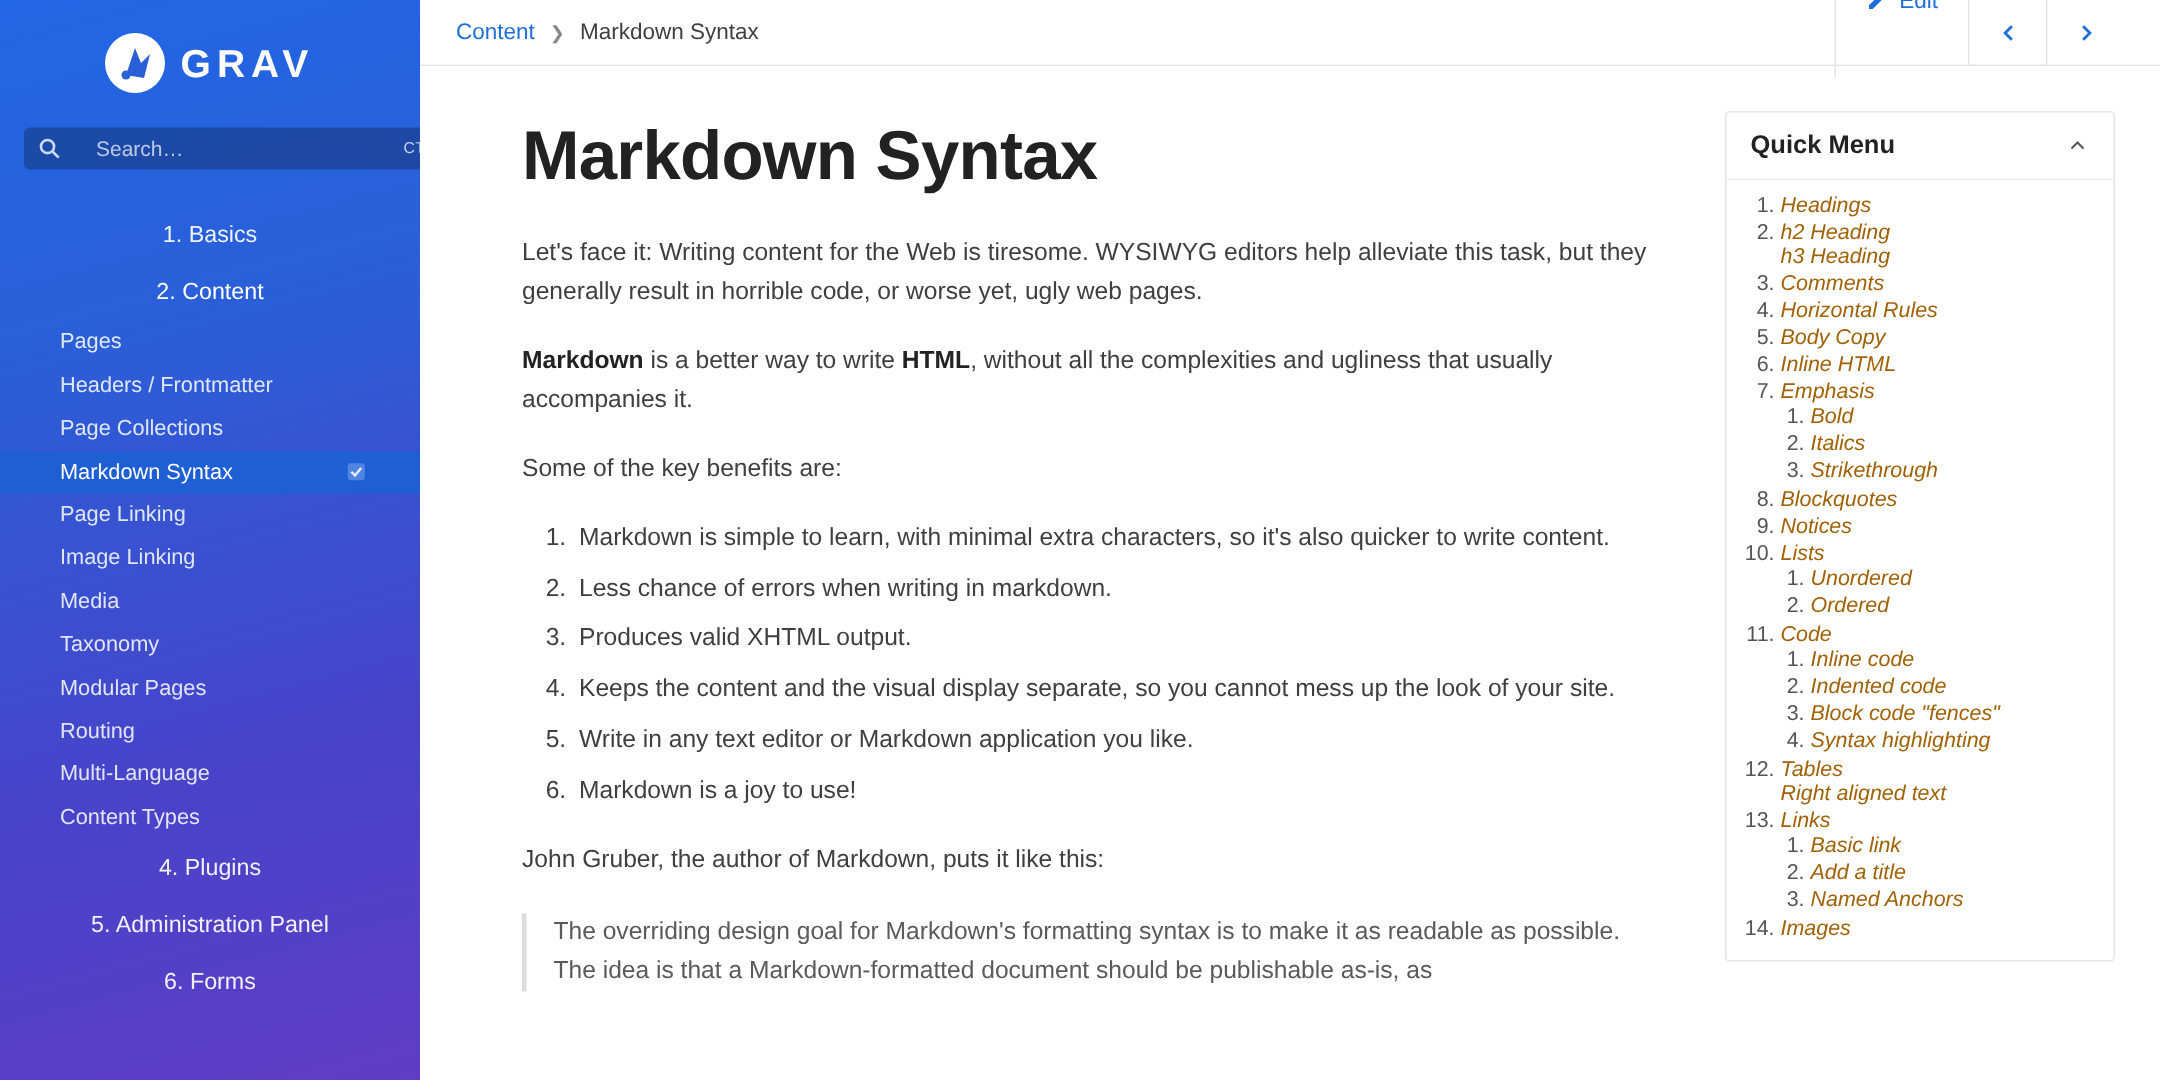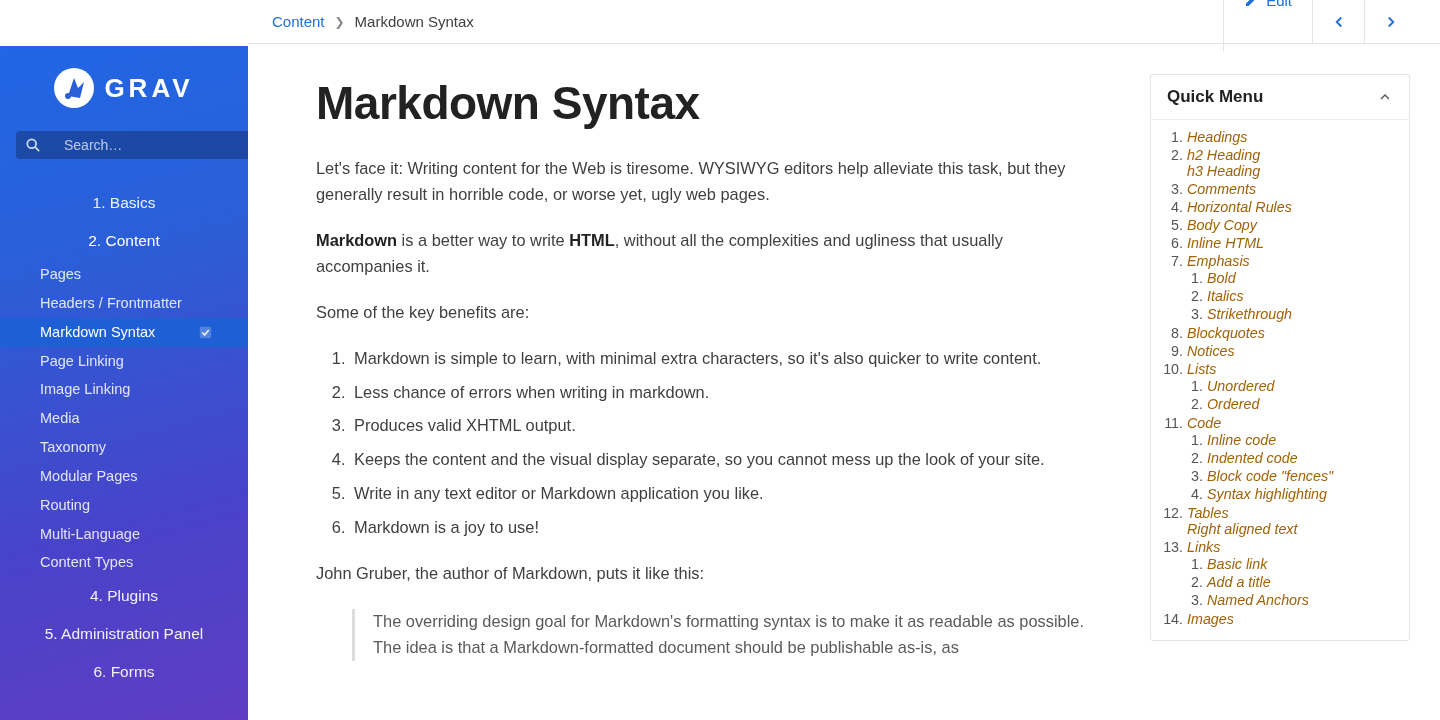--- a/index.html
+++ b/index.html
@@ -1,20 +1,20 @@
 <!DOCTYPE html>
 <html><head>
 <meta charset="utf-8">
 <style>
 * { margin: 0; padding: 0; box-sizing: border-box; }
 body { font-family: -apple-system, BlinkMacSystemFont, "Segoe UI", Helvetica, Arial, sans-serif; font-size: 15px; color: #404040; overflow: hidden; }
 .app { display: flex; width: 1440px; height: 720px; }
 
 
-.sidebar { width: 248px; background: linear-gradient(165deg, #2166e5 0%, #2a5fd8 30%, #4843c9 70%, #5f3dc4 100%); color: #fff; display: flex; flex-direction: column; margin-top: 46px; }
+.sidebar { width: 280px; background: linear-gradient(165deg, #2166e5 0%, #2a5fd8 30%, #4843c9 70%, #5f3dc4 100%); color: #fff; display: flex; flex-direction: column; }
 .logo-area { padding: 22px 20px 14px; display: flex; align-items: center; justify-content: center; }
 .logo { display: flex; align-items: center; gap: 10px; }
 .logo-icon { width: 40px; height: 40px; }
 .logo-text { font-size: 26px; font-weight: 700; letter-spacing: 4px; color: #fff; }
 .search-row { display: flex; align-items: center; padding: 8px 16px 14px; gap: 8px; }
 .search-box { flex: 1; display: flex; align-items: center; background: rgba(0,0,0,0.25); border-radius: 4px; padding: 6px 10px; gap: 24px; }
 .search-icon { width: 14px; height: 14px; fill: #cdd9f5; }
 .search-input { flex: 1; background: transparent; border: none; color: #fff; font-size: 14px; outline: none; }
 .search-input::placeholder { color: rgba(255,255,255,0.7); }
 .kbd-hint { font-size: 10.5px; color: rgba(255,255,255,0.75); white-space: nowrap; letter-spacing: 0.3px; }
@@ -41,21 +41,21 @@
 .nav-arrow { display: flex; align-items: center; justify-content: center; width: 52px; height: 44px; border-left: 1px solid #e5e5e5; cursor: pointer; }
 .nav-arrow svg { width: 18px; height: 18px; stroke: #1f6fd8; fill: none; stroke-width: 2.5; }
 
 .content-row { flex: 1; display: flex; min-height: 0; }
 .article { flex: 1; padding: 32px 50px 20px 68px; overflow-y: auto; min-width: 0; }
 .article h1 { font-size: 46px; font-weight: 700; color: #222; margin-bottom: 26px; letter-spacing: -0.5px; }
 .article p { font-size: 16.4px; line-height: 1.58; color: #3f3f3f; margin-bottom: 20px; }
 .article strong { font-weight: 700; color: #222; }
 .article ol { padding-left: 34px; margin-bottom: 20px; }
 .article ol li { font-size: 16.4px; line-height: 1.58; color: #3f3f3f; margin-bottom: 8px; padding-left: 4px; }
-.article .blockquote { border-left: 3px solid #ddd; padding: 0 0 0 18px; color: #5a5a5a; font-size: 16.4px; line-height: 1.58; margin-top: 22px; margin-left: 36px; }
+.article .blockquote { border-left: 3px solid #ddd; padding: 0 0 0 18px; color: #5a5a5a; font-size: 16.4px; line-height: 1.58; margin-top: 22px; }
 
 
 .quick-menu { width: 260px; border: 1px solid #e5e5e5; border-radius: 3px; margin: 30px 30px 0 0; align-self: flex-start; overflow: hidden; }
 .qm-header { display: flex; align-items: center; justify-content: space-between; padding: 12px 16px; font-size: 17px; font-weight: 700; color: #222; border-bottom: 1px solid #eee; gap: 40px; }
 .qm-header svg { width: 16px; height: 16px; stroke: #555; fill: none; stroke-width: 2; }
 .qm-body { padding: 8px 16px 12px 18px; max-height: 620px; overflow-y: auto; }
 .qm-list { list-style: decimal; padding-left: 18px; color: #555; font-size: 14.3px; }
 .qm-list li { padding: 1px 0; }
 .qm-list a { color: #a16207; text-decoration: none; font-style: italic; }
 .qm-sub { list-style: decimal; padding-left: 20px; }
@@ -92,20 +92,23 @@
     </div>
     <nav class="nav">
       <div class="nav-section"><span>1.</span> <span>Basics</span></div>
       <div class="nav-section open"><span>2.</span> <span>Content</span></div>
       <div class="nav-sub">
         <div class="nav-item">
             <span>Pages</span>
           </div>
         <div class="nav-item">
             <span>Headers / Frontmatter</span>
+          </div>
+        <div class="nav-item">
+            <span>Page Collections</span>
           </div>
         <div class="nav-item active">
           <span>Markdown Syntax</span>
           <svg class="nav-check" viewBox="0 0 16 16">
               <rect x="1" y="1" width="14" height="14" rx="2" fill="#fff" opacity="0.25"></rect>
               <path d="M4 8 L7 11 L12 5" stroke="#fff" stroke-width="2" fill="none"></path>
             </svg>
         </div>
         <div class="nav-item">
             <span>Page Linking</span>

